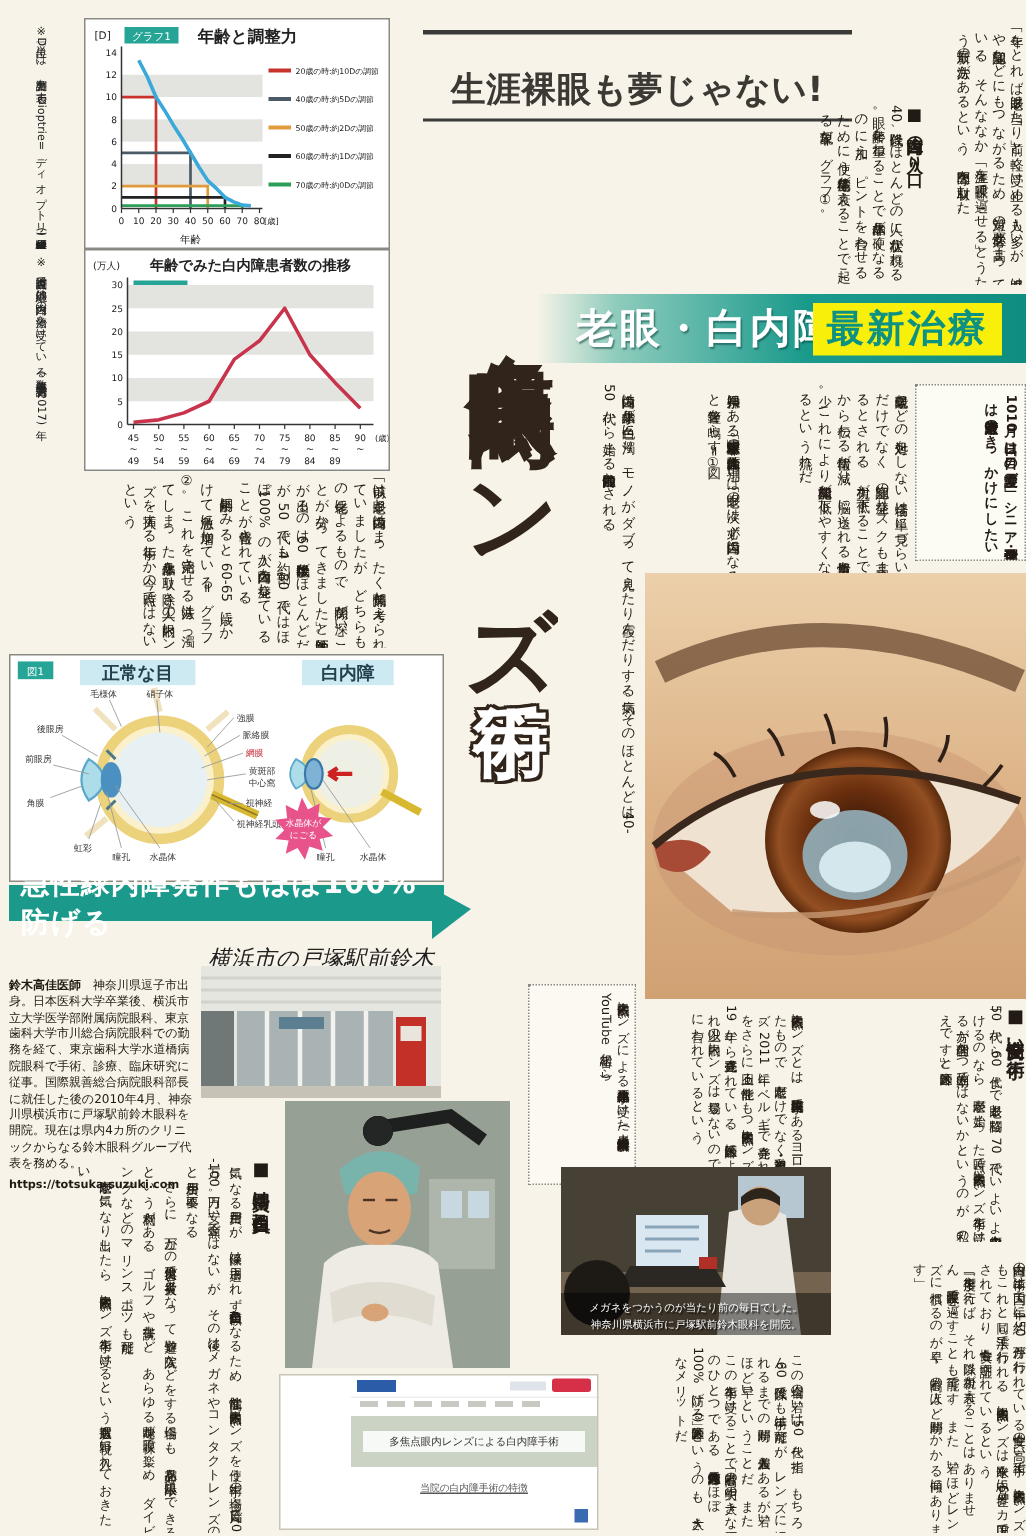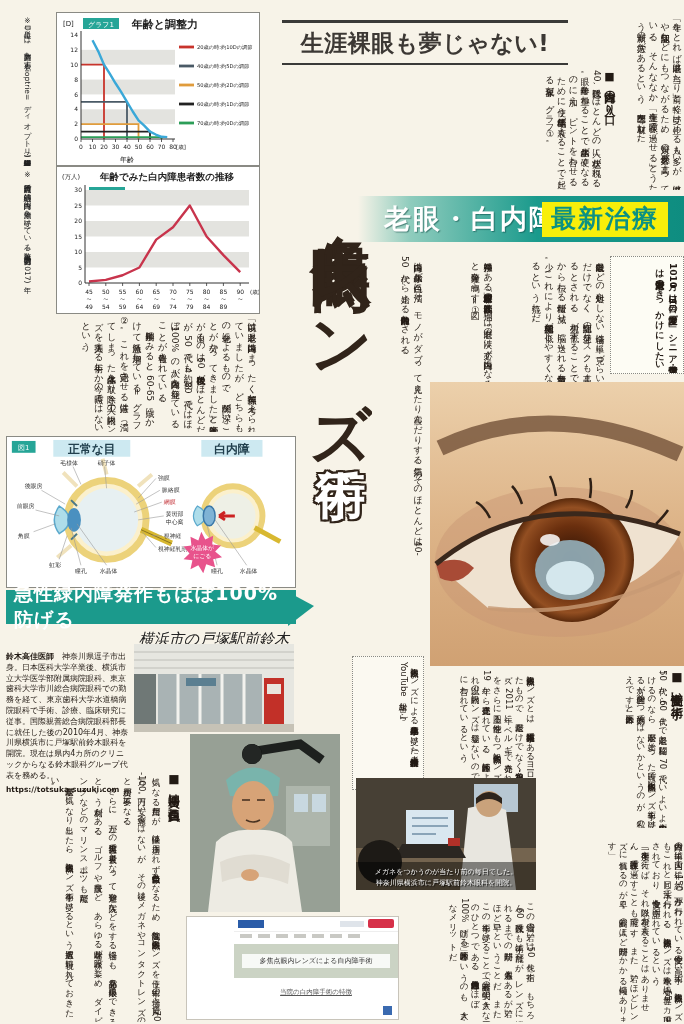--- a/index.html
+++ b/index.html
@@ -6,21 +6,21 @@
   #page{position:relative;width:684px;height:1024px;background:#f7f3e8;overflow:hidden;
         font-family:"DejaVu Sans",sans-serif;color:#221a14;}
   .abs{position:absolute;}
   .v{writing-mode:vertical-rl;text-orientation:mixed;overflow:hidden;}
   .v p{margin:0;text-indent:1em;}
   .h p{margin:0 0 2px 0;}
   svg{font-family:"DejaVu Sans",sans-serif;display:block;}
   .chartbox{background:#fff;border:1px solid #8a8a84;}
   .notetxt{font-size:7.5px;line-height:1.45;color:#222;}
   .top-headline{border-top:3px solid #3a3a38;border-bottom:2px solid #3a3a38;
-     font-size:23px;font-weight:bold;color:#3c3834;text-align:center;padding:5px 0 4px 0;letter-spacing:.5px;}
+     font-size:23px;font-weight:bold;color:#3c3834;text-align:center;padding:21px 0 4px 0;letter-spacing:.5px;}
   .intro-col{font-size:9px;line-height:1.32;}
   .entry h3,.vsec h3{margin:0;font-size:11px;}
   .entry{font-size:9px;line-height:1.3;}
   .catbanner{background:linear-gradient(90deg,#f7f3e8 0%,#8fccbd 16%,#1a9a8c 55%,#0e8d80 100%);
      display:flex;align-items:center;}
   .catbanner .cat{color:#fff;font-weight:bold;font-size:27px;margin-left:26px;letter-spacing:2px;
      text-shadow:1px 1px 1px rgba(0,60,55,.5);}
   .catbanner .hl{position:absolute;right:16px;background:#f8ef0a;color:#0c9183;font-weight:bold;
      font-size:25px;padding:0 9px 2px 9px;letter-spacing:2px;}
   .mainhl{font-size:62px;font-weight:bold;color:#31241a;line-height:1.0;letter-spacing:4px;}
@@ -326,21 +326,21 @@
           <line x1="242" y1="130" x2="210" y2="84"></line>
       </g>
       <g>
         <polygon fill="#e8538c" points="196,96 200,104 208,100 207,109 216,110 210,116 217,122 208,124 210,132 201,129 198,138 193,130 185,134 187,125 178,124 184,118 178,111 186,110 185,101 193,105"></polygon>
         <text x="197" y="115" font-size="6" fill="#fff" text-anchor="middle">水晶体が</text>
         <text x="197" y="123" font-size="6" fill="#fff" text-anchor="middle">にごる</text>
       </g>
     </svg>
   </div>
 
-  <div class="abs benefit" style="left:6px;top:590px;width:282px;height:34px;z-index:2;">急性緑内障発作もほぼ100%防げる</div>
+  <div class="abs benefit" style="left:6px;top:590px;width:282px;height:24px;z-index:2;">急性緑内障発作もほぼ100%防げる</div>
   <div class="abs benefit-arrow" style="left:288px;top:592px;z-index:1;"></div>
 
   <div class="abs h profile" style="left:6px;top:632px;width:126px;height:142px;">
     <p><b>鈴木高佳医師</b>　<span>神奈川県逗子市出身。日本医科大学卒業後、横浜市立大学医学部附属病院眼科、東京歯科大学市川総合病院眼科での勤務を経て、東京歯科大学水道橋病院眼科で手術、診療、臨床研究に従事。国際親善総合病院眼科部長に就任した後の2010年4月、神奈川県横浜市に戸塚駅前鈴木眼科を開院。現在は県内4カ所のクリニックからなる鈴木眼科グループ代表を務める。</span></p>
     <div class="url">https://totsuka-suzuki.com</div>
   </div>
 
   <div class="abs capt" style="left:134px;top:630px;width:160px;">横浜市の戸塚駅前鈴木眼科</div>
   <div class="abs photo" style="left:134px;top:644px;width:160px;height:88px;">
     <svg viewBox="0 0 160 88" width="160" height="88">
@@ -399,21 +399,21 @@
         <line x1="52" y1="66" x2="60" y2="66"></line>
           <line x1="67" y1="66" x2="75" y2="66"></line>
         <path d="M 56,86 q 7,4 14,0" fill="none"></path>
       </g>
       <path d="M 18,178 L 26,108 Q 40,94 63,96 Q 90,94 102,108 L 112,178 Z" fill="#edebe3"></path>
       <path d="M 30,128 Q 64,112 100,130 L 98,150 Q 64,136 32,148 Z" fill="#e0dcd2"></path>
       <ellipse cx="60" cy="141" rx="9" ry="6" fill="#d7a377"></ellipse>
     </svg>
   </div>
 
-  <div class="abs photo" style="left:356px;top:778px;width:180px;height:112px;">
+  <div class="abs photo" style="left:374px;top:778px;width:180px;height:112px;">
     <svg viewBox="0 0 180 112" width="180" height="112">
       <rect width="180" height="112" fill="#474035"></rect>
       <rect x="118" y="6" width="44" height="28" fill="#b7c7d2"></rect>
       <rect x="0" y="70" width="180" height="42" fill="#74644f"></rect>
       <path d="M 112,30 Q 132,24 150,32 L 160,112 L 104,112 Z" fill="#e8e6df"></path>
       <circle cx="133" cy="26" r="13" fill="#c9a27b"></circle>
       <path d="M 120,20 Q 133,8 146,20 L 146,26 Q 133,16 120,26 Z" fill="#2d241c"></path>
       <rect x="50" y="32" width="48" height="34" fill="#d9e7f0"></rect>
       <g stroke="#8aa4b8" stroke-width="2">
         <line x1="56" y1="40" x2="92" y2="40"></line>

